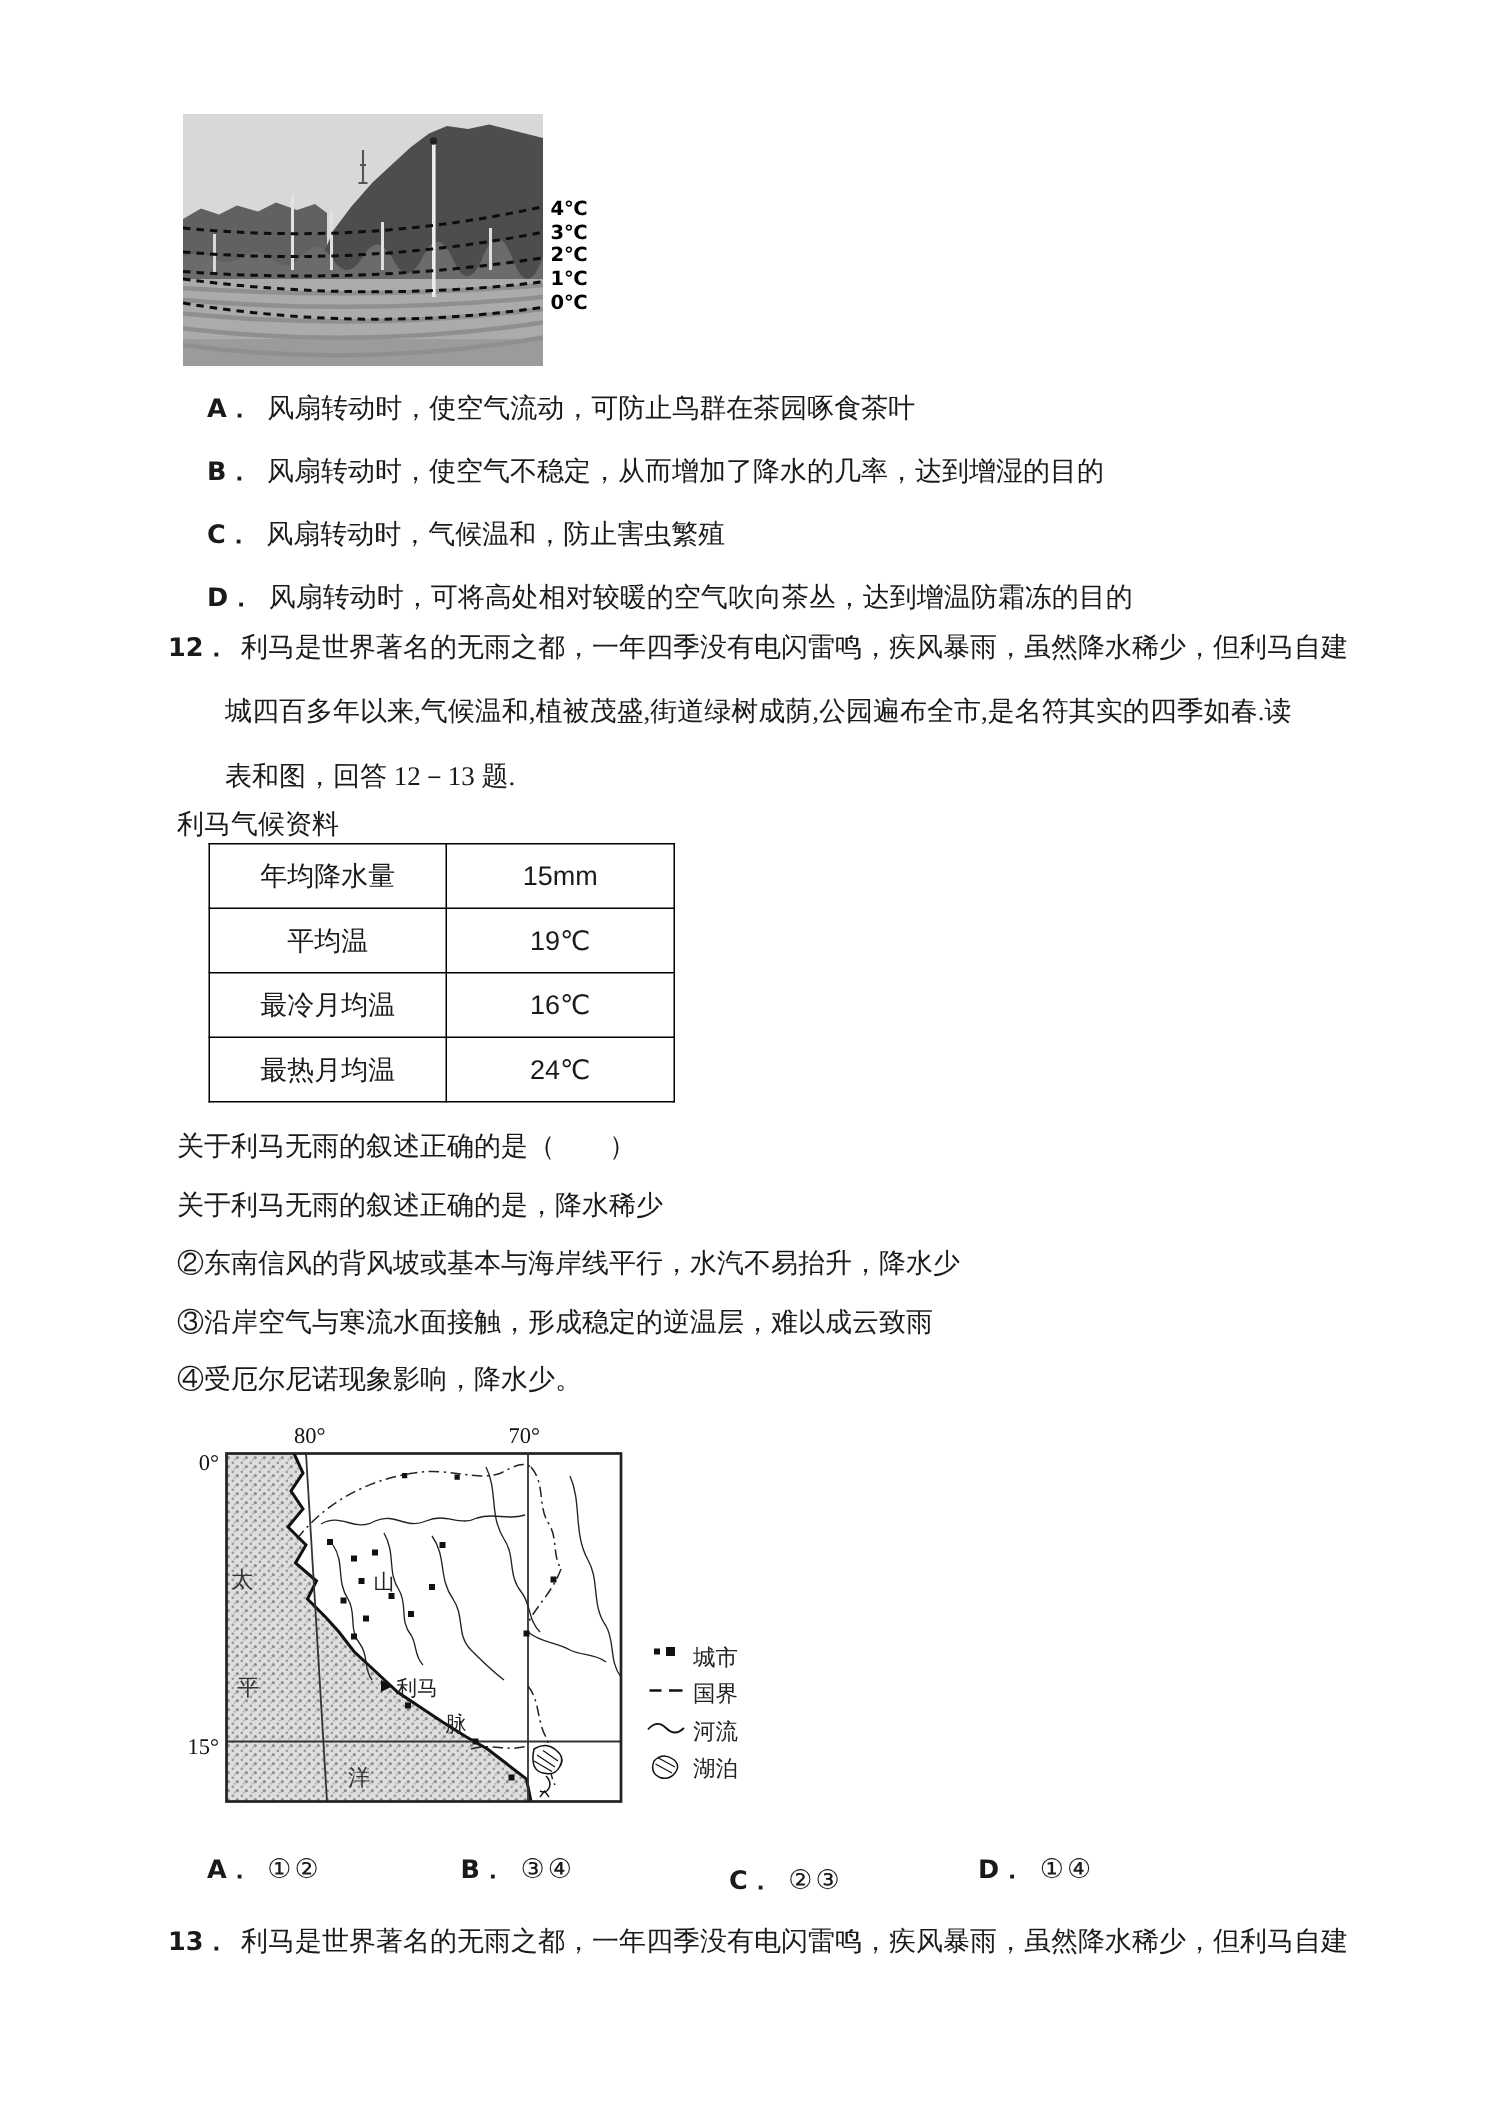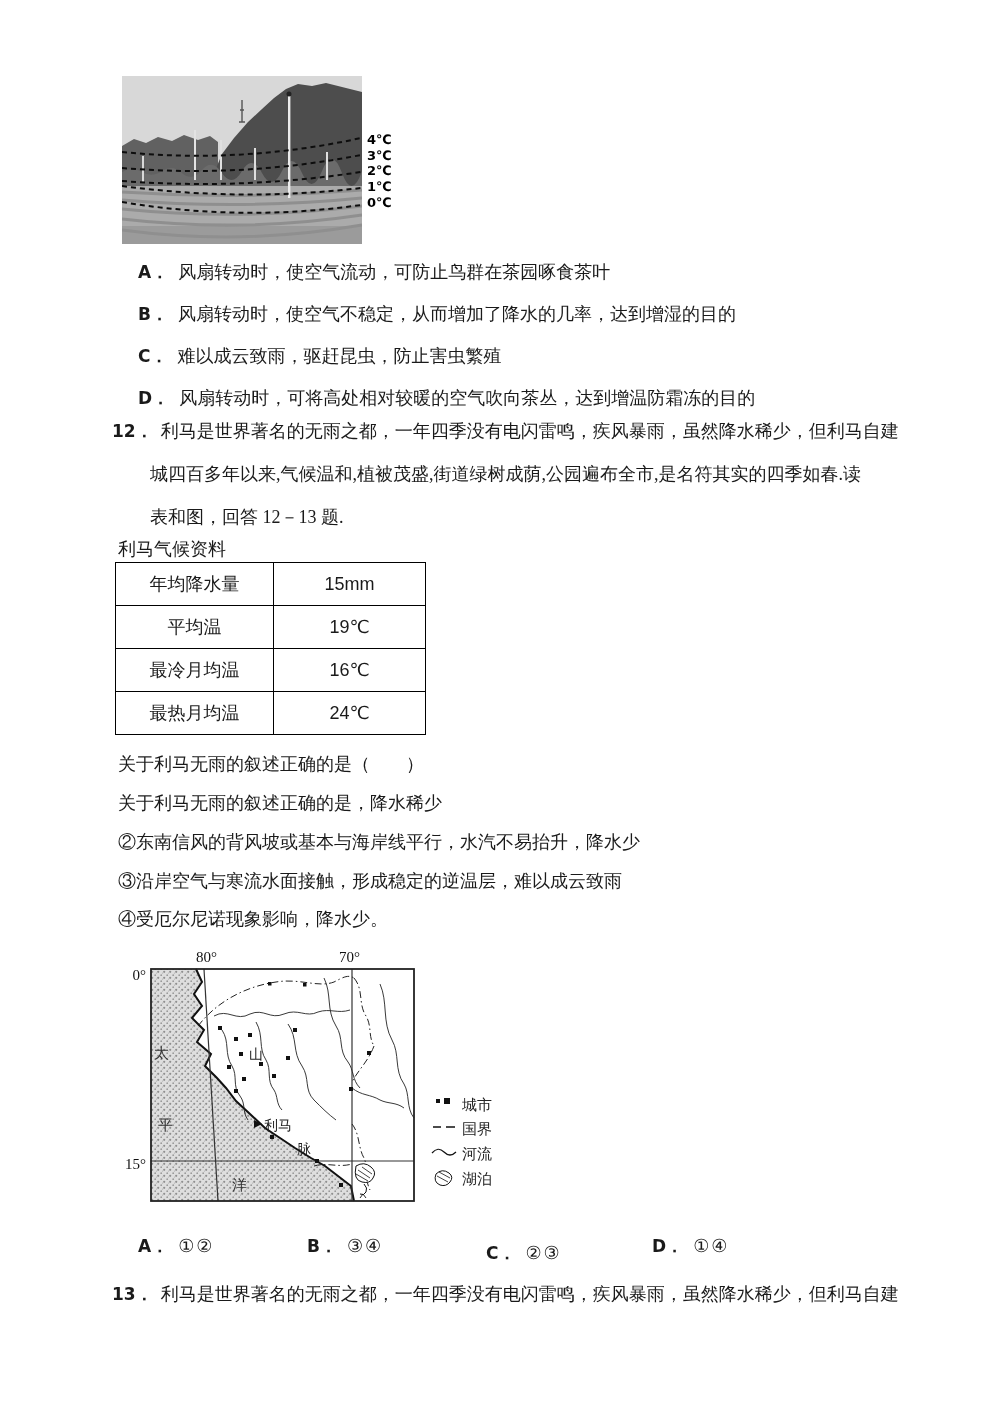--- a/index.html
+++ b/index.html
@@ -8,21 +8,21 @@
     background:#ffffff;overflow:hidden;
     font-family:"Liberation Serif","DejaVu Serif",serif;
     color:#1a1a1a;font-size:18px;
   }
   .abs{position:absolute;white-space:nowrap;}
   .letter{font-family:"DejaVu Sans","Liberation Sans",sans-serif;font-weight:bold;font-size:17px;margin-right:10px;}
   .qnum{font-family:"DejaVu Sans","Liberation Sans",sans-serif;font-weight:bold;font-size:17px;margin-right:8px;}
   .temp-label{position:absolute;left:0;font-family:"DejaVu Sans","Liberation Sans",sans-serif;
     font-weight:bold;font-size:13px;line-height:14px;color:#000;}
   
-  table.climate{border-collapse:collapse;table-layout:fixed;}
+  table.climate{border-collapse:collapse;table-layout:fixed;margin-left:24px;}
   table.climate td{
     border:1.5px solid #000;text-align:center;vertical-align:middle;
     height:42px;padding:0;font-size:18px;
   }
   table.climate td.val{font-family:"Liberation Sans","DejaVu Sans",sans-serif;font-weight:normal;}
   .pair{letter-spacing:2px;}
 </style>
 </head>
 <body>
 
@@ -75,21 +75,21 @@
     <span class="temp-label" style="left:245px;top:120px;">0℃</span>
   </div>
 
   <div class="abs" style="left:138px;top:260px;">
     <span class="letter">A．</span><span>风扇转动时，使空气流动，可防止鸟群在茶园啄食茶叶</span>
   </div>
   <div class="abs" style="left:138px;top:302px;">
     <span class="letter">B．</span><span>风扇转动时，使空气不稳定，从而增加了降水的几率，达到增湿的目的</span>
   </div>
   <div class="abs" style="left:138px;top:344px;">
-    <span class="letter">C．</span><span>难以成云致雨，驱赶昆虫，防止害虫繁殖</span>
+    <span class="letter">C．</span><span>风扇转动时，气候温和，防止害虫繁殖</span>
   </div>
   <div class="abs" style="left:138px;top:386px;text-align:right;">
     <span class="letter">D．</span><span>风扇转动时，可将高处相对较暖的空气吹向茶丛，达到增温防霜冻的目的</span>
   </div>
 
   <div class="abs" style="left:112px;top:419px;">
     <span class="qnum">12．</span><span>利马是世界著名的无雨之都，一年四季没有电闪雷鸣，疾风暴雨，虽然降水稀少，但利马自建</span>
   </div>
   <div class="abs" style="left:150px;top:462px;">城四百多年以来,气候温和,植被茂盛,街道绿树成荫,公园遍布全市,是名符其实的四季如春.读</div>
   <div class="abs" style="left:150px;top:505px;">表和图，回答 12－13 题.</div>

